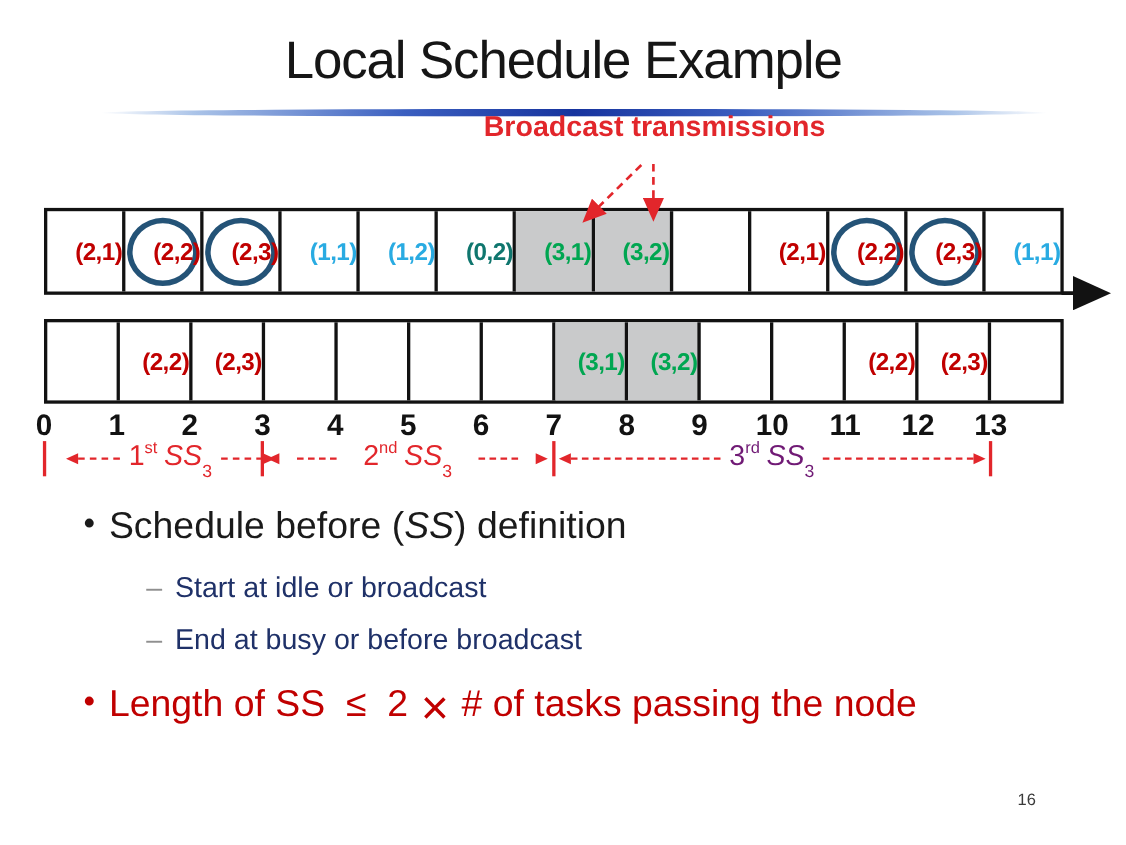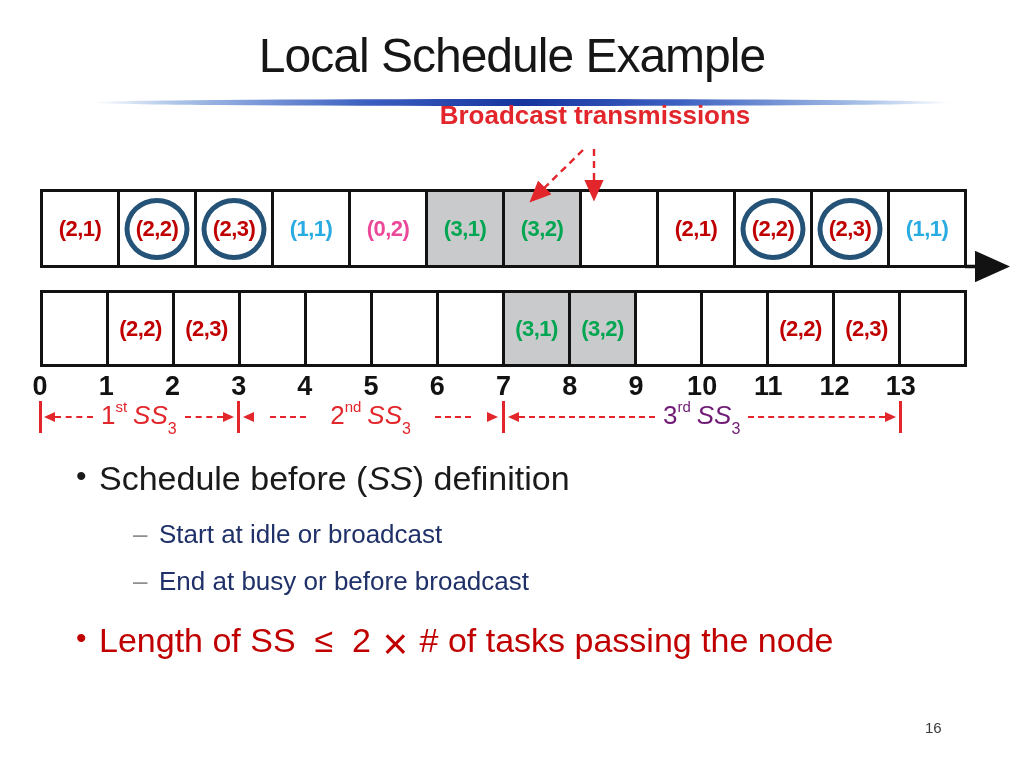--- a/index.html
+++ b/index.html
@@ -9,21 +9,21 @@
          font-size:48px;font-weight:400;color:#161616;letter-spacing:-1px;}
   .rule{position:absolute;left:92px;top:99px;width:860px;height:7px;
         clip-path:ellipse(50% 50% at 50% 50%);
         background:linear-gradient(90deg,rgba(150,180,230,0) 0%,#aac3e8 10%,#3b5fc0 32%,#16339e 50%,#3b5fc0 68%,#aac3e8 90%,rgba(150,180,230,0) 100%);}
   .bcast{position:absolute;left:595px;top:100px;transform:translateX(-50%);
          font-size:26px;font-weight:600;white-space:nowrap;}
   .row{position:absolute;left:40px;width:927px;box-sizing:border-box;
        border:3px solid #121212;display:flex;background:#fff;}
   .row1{top:189px;height:79px;}
   .row2{top:290px;height:77px;}
-  .cell{flex:1 1 0;position:relative;display:flex;align-items:center;justify-content:center;
+  .cell{flex:1 1 0;position:relative;display:flex;align-items:center;justify-content:flex-end;
         border-right:3px solid #121212;}
   .cell:last-child{border-right:none;}
   .cell.gray{background:#C9CACB;}
   .cl{font-size:22px;font-weight:700;letter-spacing:-0.5px;position:relative;z-index:2;white-space:nowrap;}
   .ring{position:absolute;left:50%;top:50%;transform:translate(-50%,-50%);
         width:55px;height:52px;border:5px solid #245377;border-radius:50%;z-index:1;}
   .tick{position:absolute;top:371px;transform:translateX(-50%);
         font-size:27px;font-weight:700;color:#121212;}
   .segbar{position:absolute;top:401px;width:3px;height:32px;}
   .segline{position:absolute;top:401px;height:32px;display:flex;align-items:center;}
@@ -67,21 +67,24 @@
         <span class="cl" style="color: rgb(192, 0, 0);">(2,2)</span>
       </div>
       <div class="cell">
         <div class="ring"></div>
         <span class="cl" style="color: rgb(192, 0, 0);">(2,3)</span>
       </div>
       <div class="cell">
         <span class="cl" style="color: rgb(41, 171, 226);">(1,1)</span>
       </div>
       <div class="cell">
-        <span class="cl" style="color: #ec4899;">(0,2)</span>
+        <span class="cl" style="color: rgb(41, 171, 226);">(1,2)</span>
+      </div>
+      <div class="cell">
+        <span class="cl" style="color: #0f766e;">(0,2)</span>
       </div>
       <div class="cell gray">
         <span class="cl" style="color: rgb(0, 166, 81);">(3,1)</span>
       </div>
       <div class="cell gray">
         <span class="cl" style="color: rgb(0, 166, 81);">(3,2)</span>
       </div>
       <div class="cell"></div>
       <div class="cell">
         <span class="cl" style="color: rgb(192, 0, 0);">(2,1)</span>
@@ -139,21 +142,21 @@
       <span class="tick" style="left: 569.714px;">8</span>
       <span class="tick" style="left: 635.929px;">9</span>
       <span class="tick" style="left: 702.143px;">10</span>
       <span class="tick" style="left: 768.357px;">11</span>
       <span class="tick" style="left: 834.571px; text-align: center;">12</span>
       <span class="tick" style="left: 900.786px;">13</span>
     </div>
   <div id="segs">
       <div class="segbar" style="left: 38.5px; background: rgb(226, 38, 43);"></div>
       <div class="segbar" style="left: 237.143px; background: rgb(226, 38, 43);"></div>
-      <div class="segline" style="left: 44px; width: 189.643px; color: rgb(226, 38, 43);">
+      <div class="segline" style="left: 60px; width: 189.643px; color: rgb(226, 38, 43);">
         <span class="ah ahl" style="border-right-color: rgb(226, 38, 43);"></span>
         <span class="dash" style="border-top-color: rgb(226, 38, 43);"></span>
         <span class="seglabel"><span>1</span><sup>st</sup><span class="ssn it">SS</span><sub>3</sub></span>
         <span class="dash" style="border-top-color: rgb(226, 38, 43);"></span>
         <span class="ah ahr" style="border-left-color: rgb(226, 38, 43);"></span>
       </div>
       <div class="segbar" style="left: 502px; background: rgb(226, 38, 43);"></div>
       <div class="segline" style="left: 242.643px; width: 255.857px; color: rgb(226, 38, 43); gap: 16px;">
         <span class="ah ahl" style="border-right-color: rgb(226, 38, 43);"></span>
         <span class="dash" style="border-top-color: rgb(226, 38, 43);"></span>

